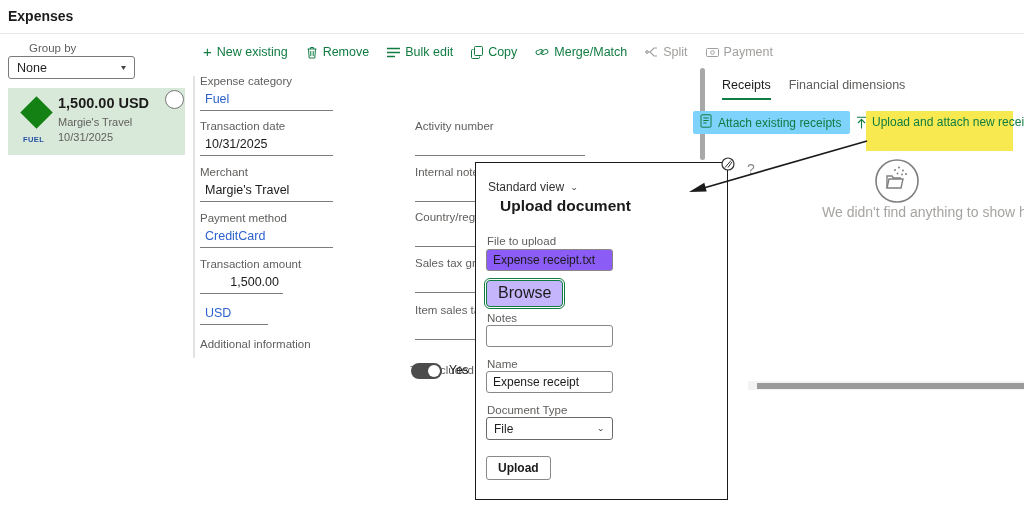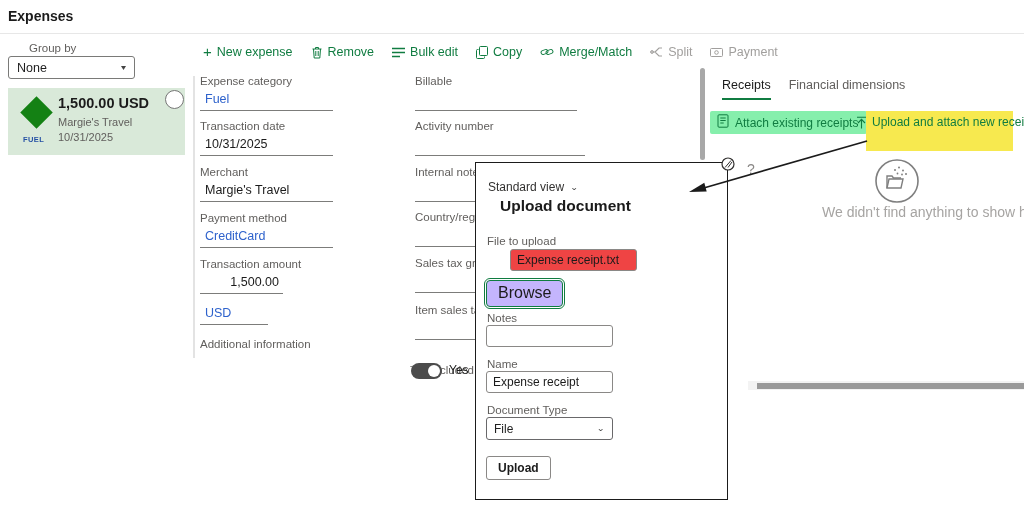--- a/index.html
+++ b/index.html
@@ -50,21 +50,21 @@
   .toggle { left:411px; top:363px; width:31px; height:16px; background:#4c4c4c; border-radius:9px;
     cursor:pointer; }
   .toggle .knob { position:absolute; right:2px; top:2px; width:12px; height:12px; border-radius:50%; background:#fff; }
   .toggle-yes { left:449px; top:363px; font-size:12px; color:#1f1f1f; }
 
   
   .v-scroll { left:700px; top:68px; width:5px; height:92px; background:#a8a8a8; border-radius:3px; cursor:grab; }
   .tabs { left:722px; top:78px; display:flex; gap:18px; font-size:12.5px; }
   .tab { padding-bottom:6px; cursor:pointer; color:#605e5c;text-align:center; }
   .tab.active { color:#1b1b1b; border-bottom:2.5px solid #107c41; }
-  .attach-btn { left:710px; top:111px; height:23px; background:#86efac; border-radius:2px;
+  .attach-btn { left:693px; top:111px; height:23px; background:#7dd3fc; border-radius:2px;
     display:flex; align-items:center; gap:6px; padding:0 9px 0 7px; color:#107c41;
     font-size:12px; cursor:pointer; white-space:nowrap; }
   .yellow-hl { left:866px; top:111px; width:147px; height:40px; background:#f7e94f; }
   .upload-attach { left:856px; top:115px; display:flex; align-items:flex-start; gap:5px;
     color:#107c41; font-size:12px; cursor:pointer; white-space:nowrap; z-index:2; }
   .upload-attach svg { margin-top:1px; }
 
   .help-q { left:747px; top:161px; font-size:14px; color:#8a8886; cursor:pointer; z-index:3; }
 
   
@@ -78,21 +78,21 @@
   
   .dialog { left:475px; top:162px; width:253px; height:338px; background:#fff;
     border:1.6px solid #1b1b1b; z-index:5; }
   .dlg-view { position:absolute; left:12px; top:17px; font-size:12px; color:#323130;
     display:flex; gap:6px; align-items:center; cursor:pointer; }
   .dlg-title { position:absolute; left:12px; top:34px; font-size:15.5px; font-weight:bold; color:#1b1b1b;margin-left:12px; }
   .dlg-lbl { position:absolute; font-size:11.5px; color:#605e5c; }
   .dlg-input { position:absolute; width:127px; height:22px; border:1px solid #8a8886;
     border-radius:3px; background:#fff; font-size:12px; color:#1b1b1b;
     padding:0 6px; font-family:"Liberation Sans", sans-serif; }
-  .dlg-input.readonly { background:#ef4444;margin-left:24px; }
+  .dlg-input.readonly { background:#8b5cf6; }
   .browse-btn { position:absolute; left:10px; top:117px; padding:3px 11px 4px; font-size:16px;
     color:#1b1b1b; background:#c4b5fd; border:1px solid #107c41; border-radius:4px;
     outline:1px solid #107c41; outline-offset:1.5px; cursor:pointer;
     font-family:"Liberation Sans", sans-serif; }
   .dlg-select { position:absolute; left:10px; top:254px; width:127px; height:23px;
     border:1px solid #69686a; border-radius:3px; display:flex; align-items:center;
     justify-content:space-between; padding:0 7px; font-size:12px; cursor:pointer; }
   .upload-btn { position:absolute; left:10px; top:293px; padding:4px 11px; font-size:12px;
     font-weight:bold; color:#1b1b1b; background:#fff; border:1px solid #8a8886;
     border-radius:3px; cursor:pointer; font-family:"Liberation Sans", sans-serif; }
@@ -120,21 +120,21 @@
   <div class="abs card-amount">1,500.00 USD</div>
   <div class="abs card-merchant">Margie's Travel</div>
   <div class="abs card-date">10/31/2025</div>
   <div class="abs card-radio"></div>
 
   <div class="abs vline-left"></div>
 
   <div class="abs toolbar">
     <div class="tb-item">
       <span class="plus-glyph">+</span>
-      <span>New expense</span>
+      <span>New existing</span>
     </div>
     <div class="tb-item">
       <span>
           <svg width="12" height="13" viewBox="0 0 12 13">
             <path d="M1.5 3h9M4.5 3V1.5h3V3M2.5 3l.7 9h5.6l.7-9M4.8 5v5M7.2 5v5" stroke="#107c41" stroke-width="1" fill="none"></path>
           </svg>
         </span>
       <span>Remove</span>
     </div>
     <div class="tb-item">
@@ -201,24 +201,20 @@
   </div>
   <div class="fld" style="left:200px; top:258px; width:83px;">
     <div class="lbl">Transaction amount</div>
     <div class="val" style="text-align:right;">1,500.00</div>
   </div>
   <div class="fld" style="left:200px; top:303px; width:68px;">
     <div class="val link">USD</div>
   </div>
   <div class="abs lbl" style="left:200px; top:338px;">Additional information</div>
 
-  <div class="fld" style="left:415px; top:75px; width:162px;">
-    <div class="lbl">Billable</div>
-    <div class="val"></div>
-  </div>
   <div class="fld" style="left:415px; top:120px; width:170px;">
     <div class="lbl">Activity number</div>
     <div class="val"></div>
   </div>
   <div class="fld" style="left:415px; top:166px; width:140px;">
     <div class="lbl">Internal note</div>
     <div class="val"></div>
   </div>
   <div class="fld" style="left:415px; top:211px; width:140px;">
     <div class="lbl">Country/regio</div>

